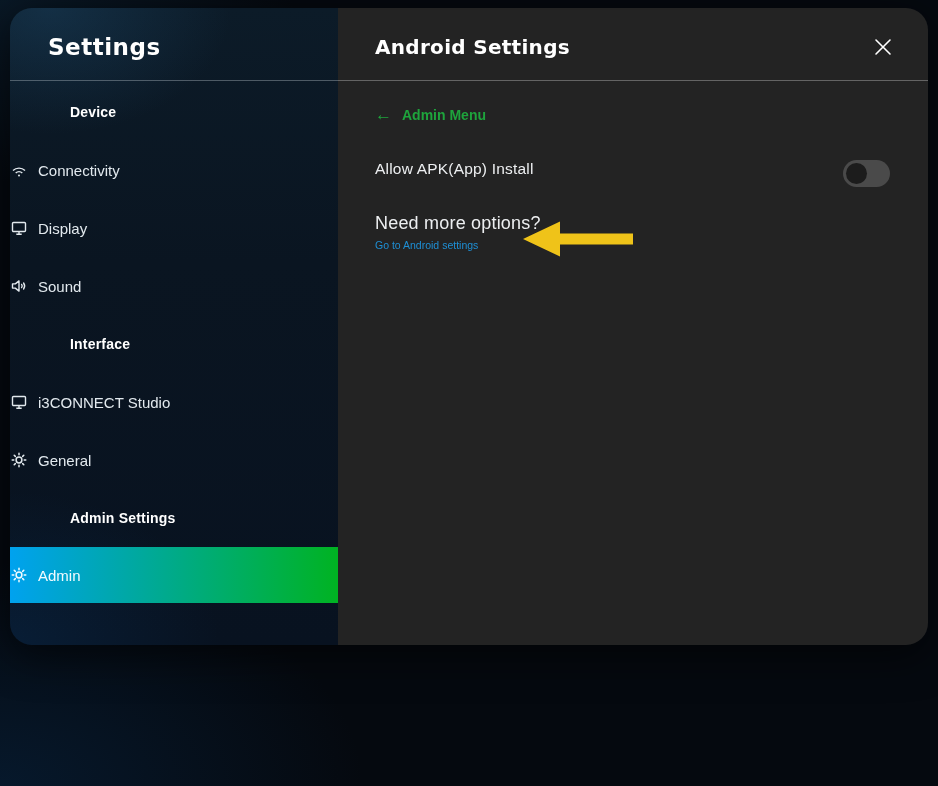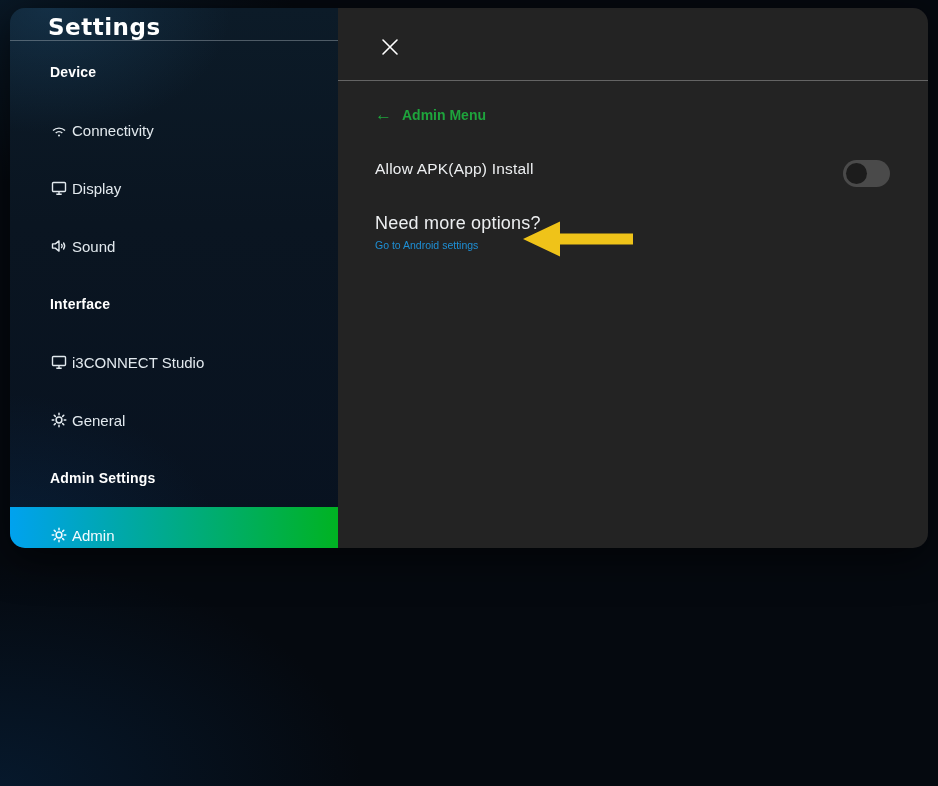--- a/index.html
+++ b/index.html
@@ -12,47 +12,47 @@
   }
   .screen {
     width:938px; height:786px;
     background:
       radial-gradient(520px 320px at 0% 100%, rgba(10,60,110,0.30), transparent 70%),
       radial-gradient(420px 260px at 0% 0%, rgba(16,52,80,0.35), transparent 70%),
       #05090F;
     position:relative;
   }
   .modal {
-    position:absolute; left:10px; top:8px; width:918px; height:540px;
-    border-radius:15px; overflow:hidden; display:flex;
+    position:absolute; left:10px; top:8px; width:918px; height:637px;
+    border-radius:22px; overflow:hidden; display:flex;
     box-shadow: 0 10px 40px rgba(0,0,0,0.6);
   }
   
   .sidebar {
     width:328px; flex:0 0 328px; display:flex; flex-direction:column;
     background:
       radial-gradient(260px 180px at 12% 0%, rgba(32,80,116,0.38), transparent 70%),
       radial-gradient(300px 220px at 0% 100%, rgba(8,70,130,0.22), transparent 70%),
       linear-gradient(180deg, #0C1B28 0%, #0A1521 40%, #081220 100%);
   }
   .sidebar-header {
     height:73px; display:flex; align-items:center; padding:6px 0 0 38px;
     border-bottom:1px solid rgba(160,170,180,0.45);
   }
   .sidebar-title {
     color:#fff; font-family:"DejaVu Sans", sans-serif; font-weight:bold;
     font-size:23px; letter-spacing:0.5px;
   }
   .sidebar-nav { padding-top:2px; display:flex; flex-direction:column; }
   .side-section-header {
-    height:58px; display:flex; align-items:center; padding-left:40px;
+    height:58px; display:flex; align-items:center; padding-left:60px;
     color:#fff; font-size:14px; font-weight:bold; letter-spacing:0.2px;
   }
   .side-item {
-    height:58px; display:flex; align-items:center; gap:4px; padding-left:40px;
+    height:58px; display:flex; align-items:center; gap:10px; 
     color:#E2E9EE; font-size:15px; cursor:pointer;
   }
   .side-item .icn { width:18px; height:18px; flex:0 0 18px; display:block; }
   .side-item svg { display:block; stroke:#E2E9EE; }
   .side-item.selected {
     height:56px;
     background: linear-gradient(90deg, var(--selected-start,#00A2EF) 0%, var(--selected-end,#00B322) 100%);
     color:#F2FBFF;
   }
   .side-item.selected svg { stroke:#F2FBFF; }
@@ -173,20 +173,21 @@
             </svg>
           </span>
           <span>Admin</span>
         </div>
 
       </nav>
     </aside>
 
     <section class="panel">
       <header class="panel-header">
+        <div class="panel-title">Android Settings</div>
         <button class="close-btn">
           <span>
             <svg width="18" height="18" viewBox="0 0 18 18">
               <path d="M2 2l14 14M16 2L2 16" stroke="#fff" stroke-width="1.6" stroke-linecap="round"></path>
             </svg>
           </span>
         </button>
       </header>
 
       <div class="panel-body">

